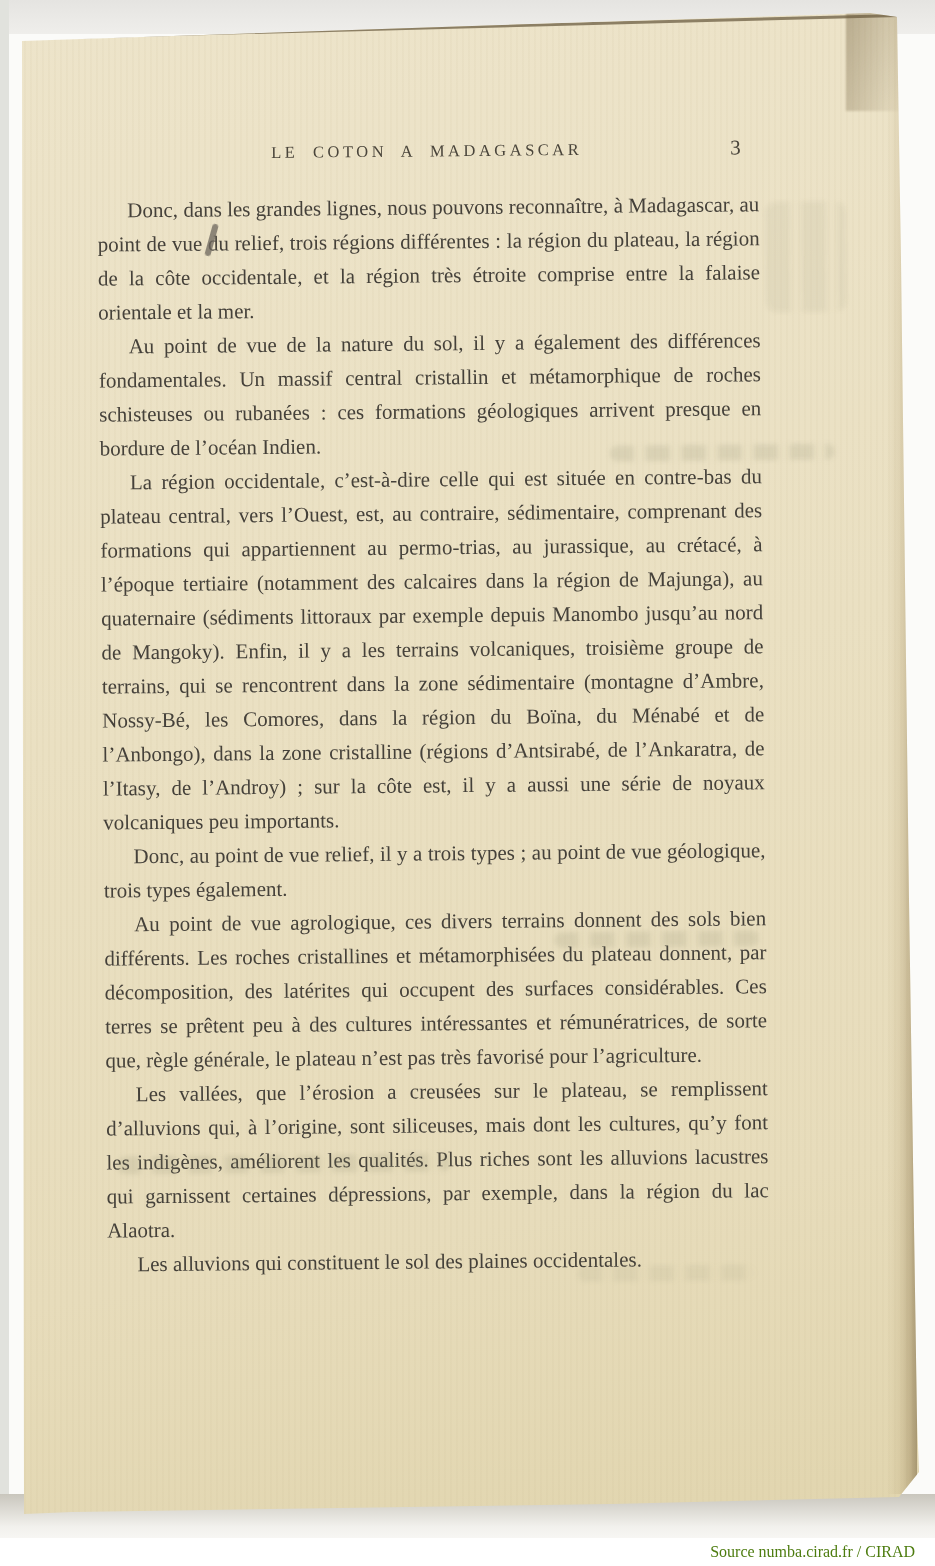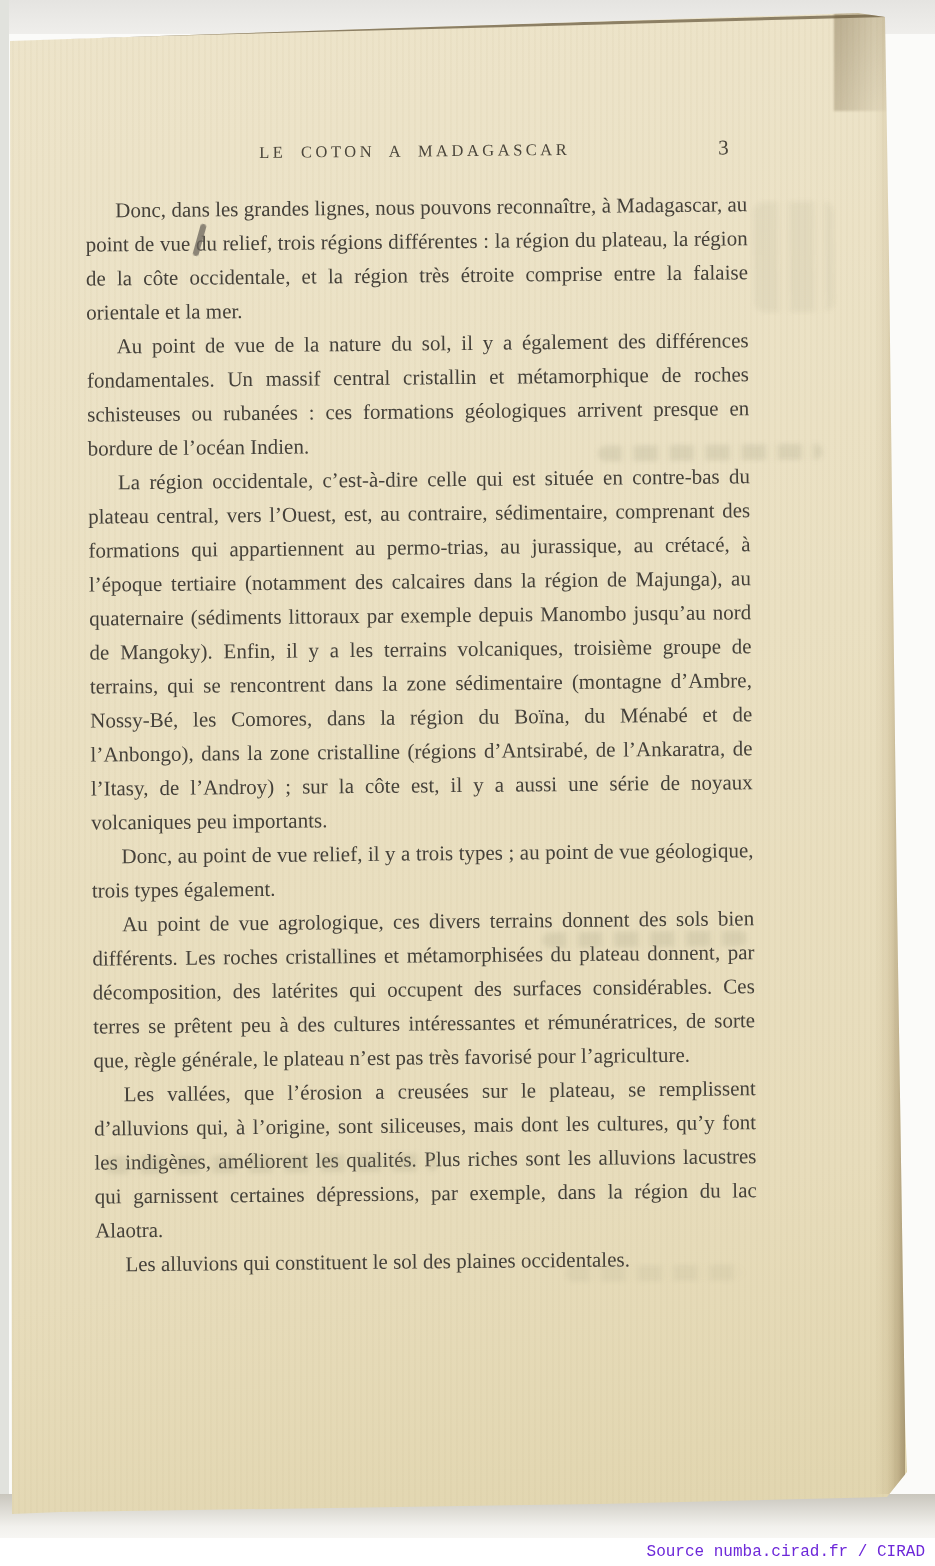--- a/index.html
+++ b/index.html
@@ -13,21 +13,21 @@
   
   .bg-top   { position:absolute; left:0; top:0; width:935px; height:34px;
               background:linear-gradient(to bottom,#e5e4e1,#efeeeb); z-index:1; }
   .bg-left  { position:absolute; left:0; top:0; width:9px; height:1538px;
               background:#e1e2dd; z-index:1; }
   .bg-bottom{ position:absolute; left:0; top:1494px; width:935px; height:44px;
               background:linear-gradient(to bottom,#c9c6bd,#f2f1ed 75%,#f7f6f3); z-index:1; }
 
   
   .page {
-    position:absolute; left:0; top:0; width:912px; height:1520px; z-index:2;
+    position:absolute; left:12px; top:0; width:912px; height:1520px; z-index:2;
     background:linear-gradient(170deg,#ede4ca 0%,#eae0c2 45%,#e7dcbb 78%,#e1d5ae 100%);
     clip-path:polygon(10px 41px, 430px 27px, 858px 13px, 885px 17px,
                       889px 260px, 897px 900px, 905px 1420px, 907px 1472px,
                       887px 1497px, 600px 1504px, 60px 1512px, 12px 1514px);
   }
   .page::before { 
     content:""; position:absolute; inset:0;
     background:repeating-linear-gradient(90deg, rgba(190,175,135,0.07) 0 2px, transparent 2px 6px);
     pointer-events:none;
   }
@@ -61,22 +61,22 @@
                           rgba(133,133,104,0.02) 24px 36px); }
   .smudge.s1 { left:600px; top:447px;  width:225px; height:16px; }
   .smudge.s2 { left:758px; top:205px;  width:80px;  height:110px; opacity:.55; }
   .smudge.s3 { left:540px; top:933px;  width:205px; height:16px; }
   .smudge.s4 { left:100px; top:1153px; width:335px; height:18px; }
   .smudge.s5 { left:560px; top:1267px; width:180px; height:16px; opacity:.6; }
 
   
   .footer { position:absolute; left:0; bottom:0; width:935px; height:28px;
               background:#ffffff; display:flex; align-items:center; justify-content:flex-end; z-index:3; }
-  .footer .credit { margin-right:10px; font-family:Liberation Mono, monospace;
-              font-size:16px; color:#6d28d9; }
+  .footer .credit { margin-right:20px; font-family:Liberation Serif, serif;
+              font-size:16px; color:#4d7c0f; }
 </style>
 </head>
 <body>
 
 <div class="scan">
 
   <div class="bg-top"></div>
   <div class="bg-left"></div>
   <div class="bg-bottom"></div>
 

